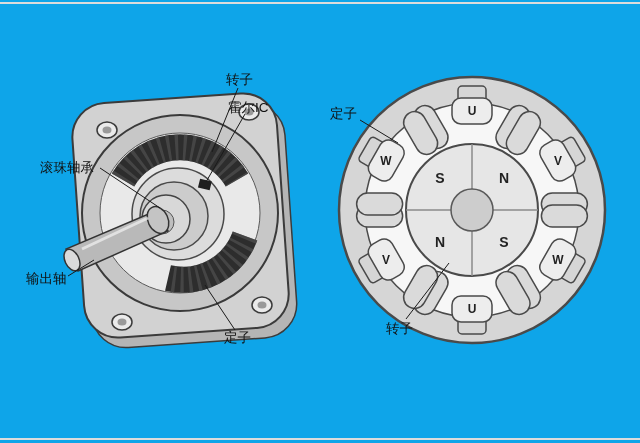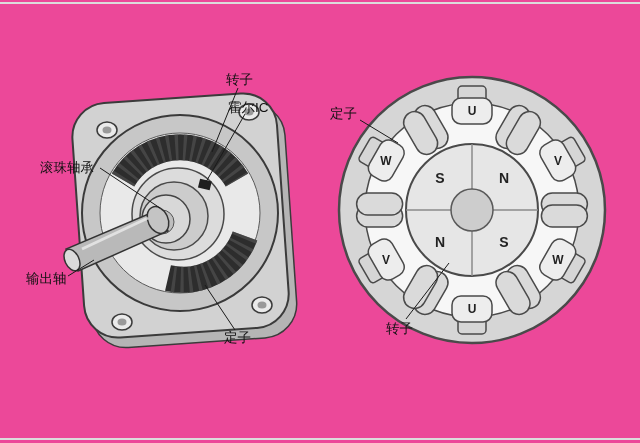--- a/index.html
+++ b/index.html
@@ -1,16 +1,16 @@
 <!DOCTYPE html>
 <html><head>
 <meta charset="utf-8">
 <style>
   html,body{margin:0;padding:0;background:#ffffff;}
-  .page{position:relative;width:640px;height:443px;background:#ec4899;overflow:hidden;
+  .page{position:relative;width:640px;height:443px;background:#0ea5e9;overflow:hidden;
         font-family:"Liberation Sans",sans-serif;}
   .rule{position:absolute;left:0;width:640px;height:2px;background:#dcdcdc;}
   .rule-top{top:2px;}
   .rule-bottom{top:438px;}
   svg{position:absolute;left:0;top:0;}
   text{font-family:"Liberation Sans",sans-serif;fill:#111111;}
   .cn-label{font-size:13.5px;}
   .phase-letter{font-size:12px;font-weight:bold;fill:#222222;}
   .pole-letter{font-size:14px;font-weight:bold;fill:#222222;}
   .leader{stroke:#1a1a1a;stroke-width:1;fill:none;}

